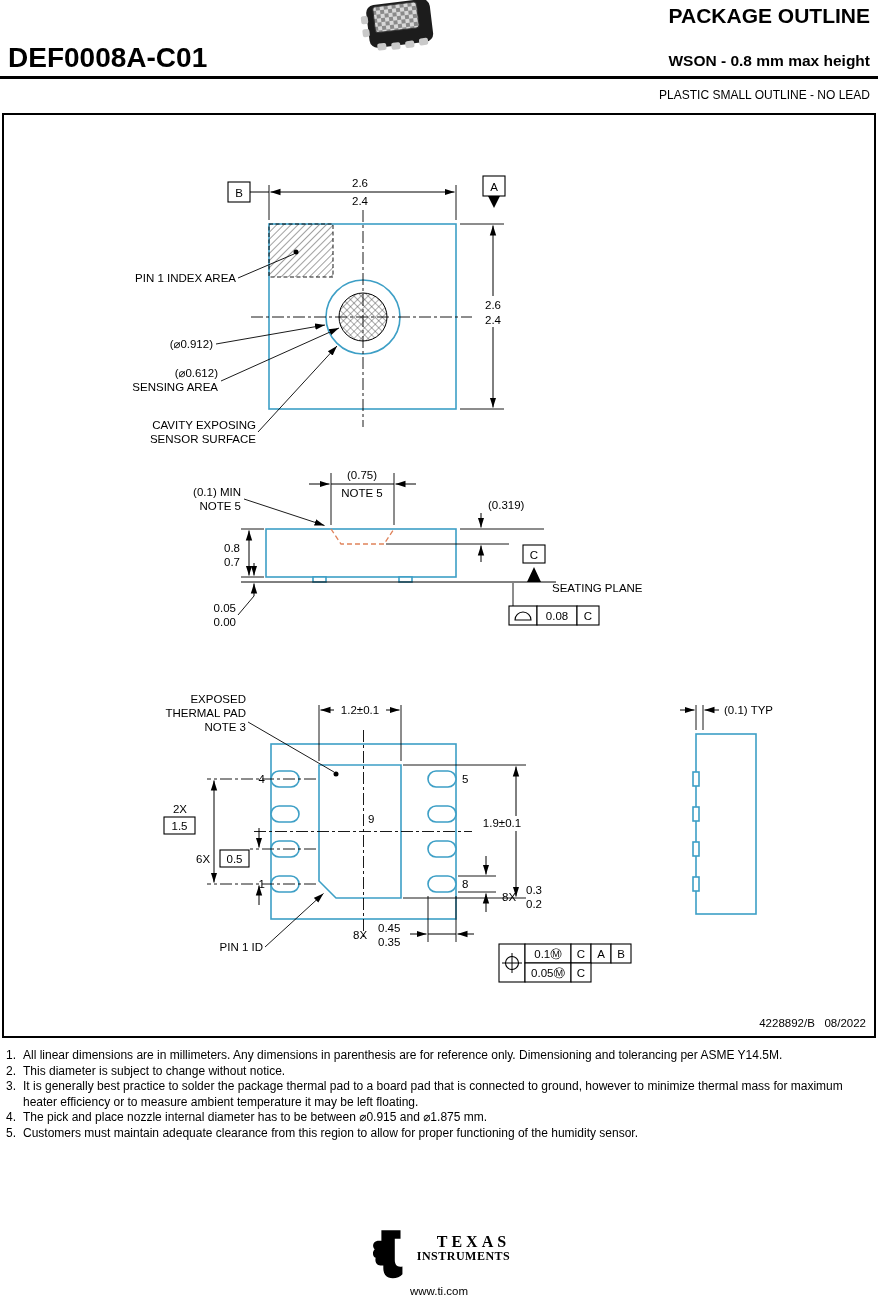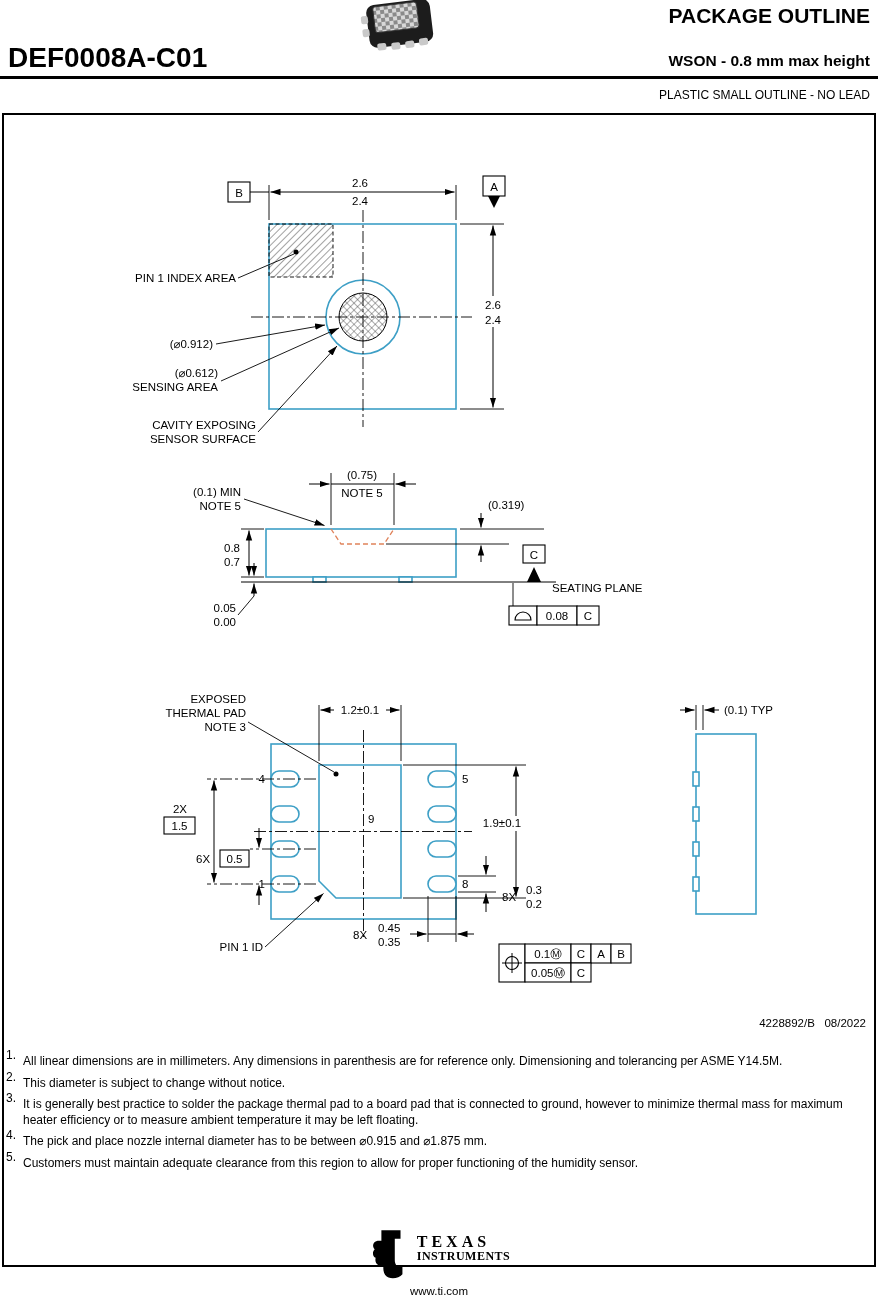--- a/index.html
+++ b/index.html
@@ -12,44 +12,44 @@
 
   
   .part-number { left:8px; top:42px; font-size:28px; font-weight:bold; }
   .chip-photo  { left:354px; top:0px; }
   .doc-title   { right:8px; top:4px; font-size:21px; font-weight:bold; }
   .doc-subtitle{ right:8px; top:52px; font-size:15.5px; font-weight:bold; text-align:left; }
   .header-rule { left:0; top:76px; width:878px; height:3px; background:#000; }
   .pkg-family  { right:8px; top:88px; font-size:12px; }
 
   
-  .drawing-frame { left:2px; top:113px; width:874px; height:1154px; border:2px solid #000; background:#fff; }
+  .drawing-frame { left:2px; top:113px; width:874px; height:925px; border:2px solid #000; background:#fff; }
 
   
   .ol  { stroke:#3d9fc6; stroke-width:1.6; fill:#fff; }
   .cav { stroke:#e0825a; stroke-width:1.3; stroke-dasharray:5 3; fill:none; }
   .dim { stroke:#000; stroke-width:1; fill:none; }
   .thin{ stroke:#000; stroke-width:0.9; fill:none; }
   .cl  { stroke:#000; stroke-width:0.9; stroke-dasharray:12 3 3 3; fill:none; }
   .dbx { stroke:#000; stroke-width:1.1; fill:#fff; }
   .dt  { font-family:"Liberation Sans", sans-serif; font-size:11.5px; fill:#000; }
   text.mid { text-anchor:middle; }
   text.end { text-anchor:end; }
 
   
   .notes { left:6px; top:1048px; width:864px; font-size:12px; line-height:1.3; }
   .notes-heading { margin-bottom:17px; }
   .note-row { display:flex; }
   .note-num { flex:0 0 17px; }
-  .note-text { flex:1;margin-top:6px; }
+  .note-text { flex:1; }
 
   
   .footer { left:0; top:1228px; width:878px; display:flex; flex-direction:column; align-items:center; }
   .logo-row { display:flex; align-items:flex-start; gap:5px; }
-  .texas { font-family:"Liberation Serif", serif; font-weight:700; font-size:16px; letter-spacing:4px; line-height:1; margin-top:6px; }
+  .texas { font-family:"Liberation Serif", serif; font-weight:700; font-size:16px; letter-spacing:4px; line-height:1; margin-top:6px;margin-left:20px; }
   .instruments { font-family:"Liberation Serif", serif; font-weight:700; font-size:12px; letter-spacing:0.5px; line-height:1.15; }
   .url { font-size:11.5px; margin-top:3px; }
 </style>
 </head>
 <body>
 
 <div class="abs part-number">DEF0008A-C01</div>
 
 <div class="abs chip-photo">
   <svg width="90" height="52" viewBox="0 0 90 52">

